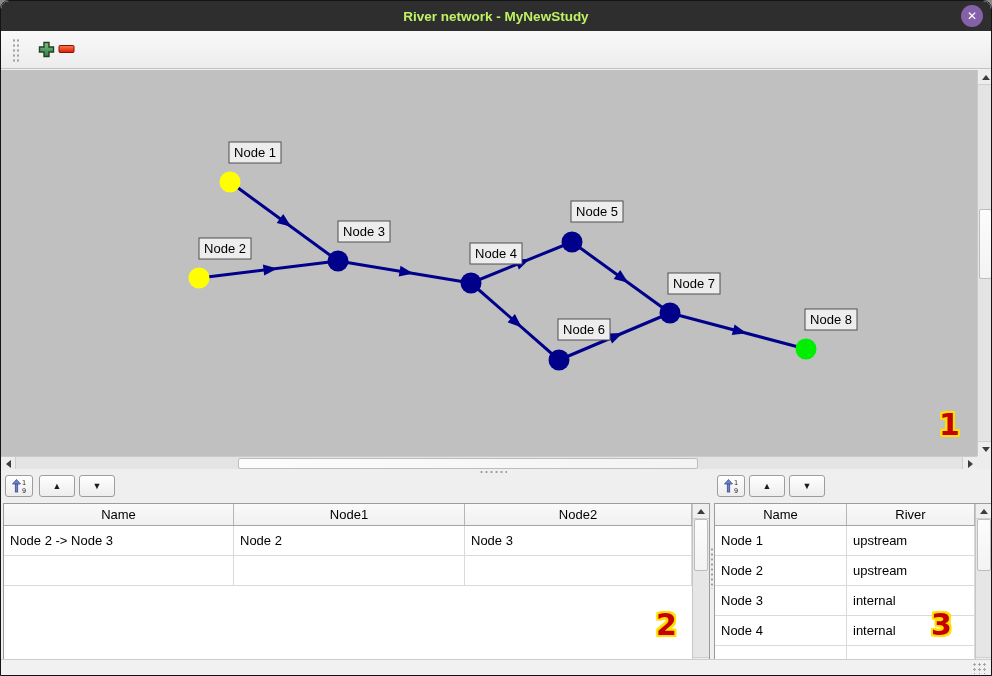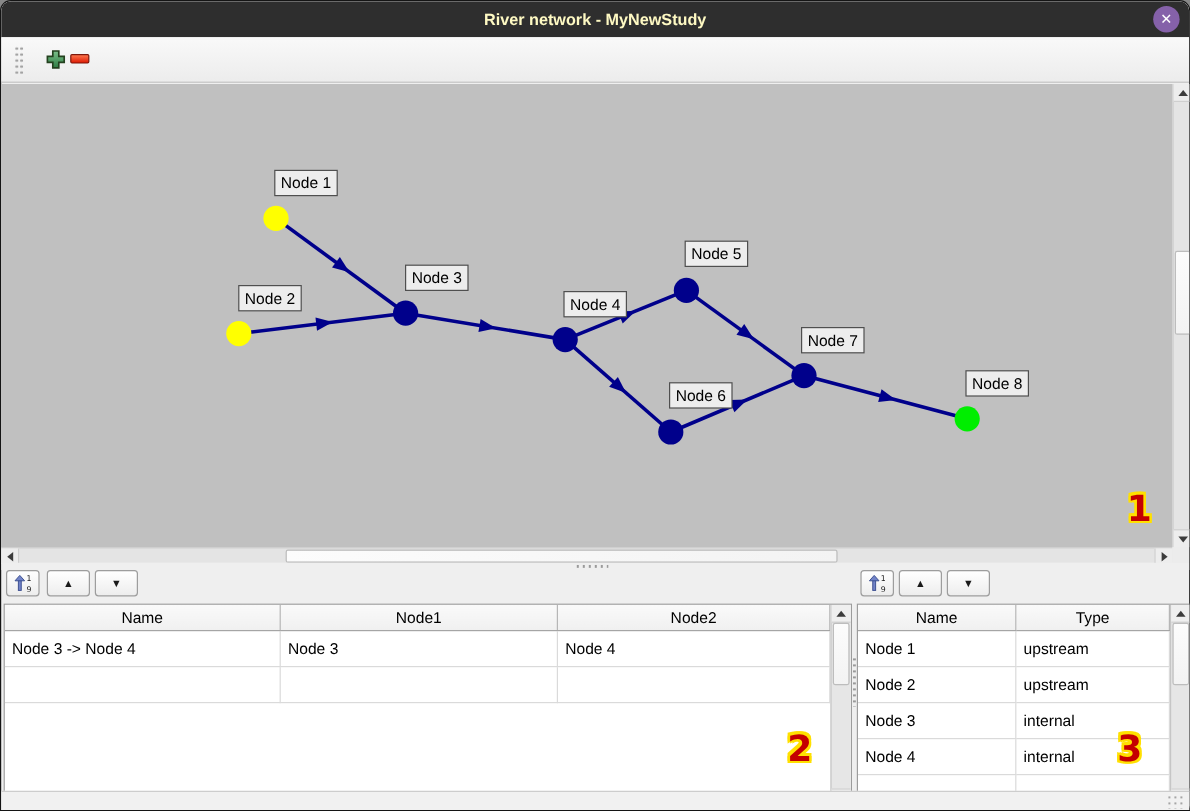--- a/index.html
+++ b/index.html
@@ -1,21 +1,21 @@
 <!DOCTYPE html>
 <html><head>
 <meta charset="utf-8">
 <style>
   html,body{margin:0;padding:0;background:#888;font-family:"Liberation Sans","DejaVu Sans",sans-serif;}
   #window{position:relative;width:992px;height:676px;background:#efefef;border:1px solid #141414;
           box-sizing:border-box;border-radius:9px 9px 0 0;overflow:hidden;}
   
   .titlebar{position:absolute;left:0;top:0;width:100%;height:30px;background:#2e2e2e;
             border-radius:8px 8px 0 0;display:flex;align-items:center;justify-content:center;}
-  .title-text{color:#fef9c3;font-size:13.5px;font-weight:bold;}
+  .title-text{color:#bef264;font-size:13.5px;font-weight:bold;}
   .close-btn{position:absolute;right:8px;top:4px;width:22px;height:22px;border-radius:50%;
              background:#8561a9;display:flex;align-items:center;justify-content:center;
              color:#fff;font-size:12px;line-height:1;cursor:pointer;}
   
   .toolbar{position:absolute;left:0;top:30px;width:100%;height:38px;
            background:linear-gradient(#f9f9f9,#ececec);border-bottom:1px solid #c2c2c2;box-sizing:border-box;}
   .tb-handle{position:absolute;left:11px;top:7px;width:8px;height:24px;
              background-image:radial-gradient(circle,#a3a3a3 1px,transparent 1.3px);
              background-size:4px 5px;}
   .tb-btn{position:absolute;top:5px;width:24px;height:26px;display:flex;align-items:center;justify-content:center;cursor:pointer;}
@@ -230,23 +230,23 @@
       <table>
         <thead>
             <tr>
               <th>Name</th>
               <th>Node1</th>
               <th>Node2</th>
             </tr>
           </thead>
         <tbody>
             <tr>
-              <td>Node 3 -&gt; Node 4</td>
+              <td>Node 2 -&gt; Node 3</td>
+              <td>Node 2</td>
               <td>Node 3</td>
-              <td>Node 4</td>
             </tr>
             <tr>
               <td></td>
               <td></td>
               <td></td>
             </tr>
           </tbody>
       </table>
     </div>
     <div class="tscroll">
@@ -259,21 +259,21 @@
         </div>
     </div>
   </div>
 
   <div class="twrap right">
     <div class="tclip">
       <table>
         <thead>
             <tr>
               <th>Name</th>
-              <th>Type</th>
+              <th>River</th>
             </tr>
           </thead>
         <tbody>
             <tr>
               <td>Node 1</td>
               <td>upstream</td>
             </tr>
             <tr>
               <td>Node 2</td>
               <td>upstream</td>

